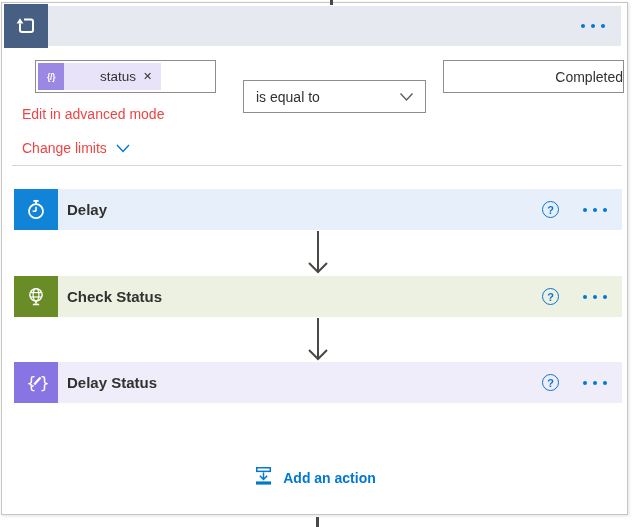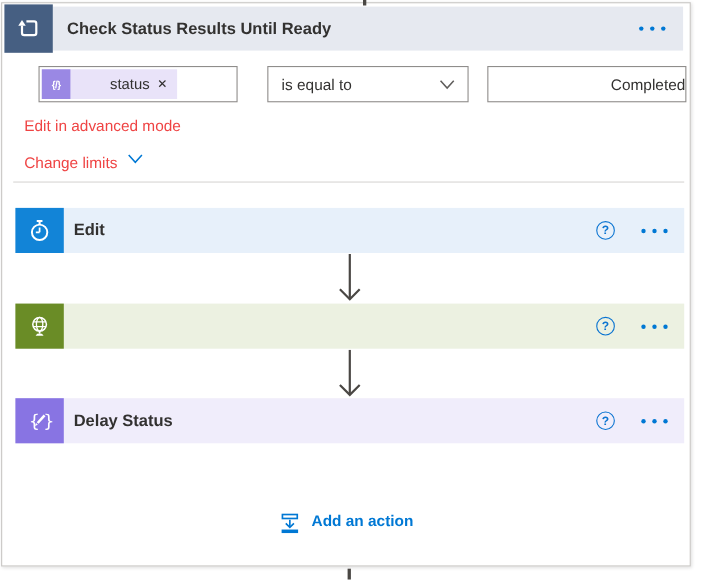--- a/index.html
+++ b/index.html
@@ -42,35 +42,35 @@
   .dots { display: flex; gap: 6px; }
   .dots i { width: 4px; height: 4px; border-radius: 50%; background: #0078d4; }
 
   
   .field {
     position: absolute; top: 57px; height: 33px;
     background: #fff; border: 1px solid #8f8d8b;
     display: flex; align-items: center; font-size: 14px;
   }
   .field-left  { left: 33px;  width: 181px; padding: 2px; }
-  .field-op    { left: 241px; width: 183px; justify-content: space-between; padding: 0 11px 0 12px; cursor: pointer; }
+  .field-op    { left: 241px; width: 183px; justify-content: space-between; padding: 0 11px 0 12px; cursor: pointer; margin-top: 20px; }
   .field-right { left: 441px; width: 181px; padding-left: 12px; justify-content: flex-end; }
   .token-chip { display: flex; align-items: center; height: 27px; background: #e9e3f9; }
   .token-icon {
     width: 26px; height: 27px; background: #9a88e4; color: #fff;
     display: flex; align-items: center; justify-content: center;
     font-size: 9px; font-weight: 700; letter-spacing: -0.5px;
   }
   .token-label { padding: 0 7px 0 10px; font-size: 13.5px; margin-left: 26px; }
   .token-remove { padding-right: 9px; font-size: 11px; cursor: pointer; }
 
   
   .link { position: absolute; left: 20px; color: #ef4444; font-size: 14px; cursor: pointer; }
   .link-advanced { top: 103px; }
-  .link-limits { top: 137px; display: flex; align-items: flex-start; gap: 9px; }
+  .link-limits { top: 137px; display: flex; align-items: center; gap: 9px; }
 
   .divider { position: absolute; left: 10px; top: 162px; width: 610px; border-top: 1px solid #d8d6d4; }
 
   
   .action-card {
     position: absolute; left: 12px; width: 608px; height: 41px;
     display: flex; align-items: center; cursor: pointer;
   }
   .card-delay { top: 186px; background: #e7f0fa; }
   .card-check { top: 273px; background: #ecf1e1; }
@@ -92,39 +92,38 @@
     cursor: pointer;
   }
 
   .flow-arrow { position: absolute; left: 301px; }
   .arrow-1 { top: 228px; }
   .arrow-2 { top: 315px; }
 
   
   .add-action {
     position: absolute; left: 0; width: 100%; top: 462px;
-    display: flex; justify-content: center; align-items: flex-start; gap: 9px;
+    display: flex; justify-content: center; align-items: flex-end; gap: 9px;
     color: #0078d4; font-size: 14px; font-weight: 600; cursor: pointer;
   }
 </style>
 </head>
 <body>
 
 <div class="flow-stub stub-top"></div>
 
 <div class="scope-card">
 
   <div class="loop-icon-box">
     <svg width="26" height="26" viewBox="0 0 26 26">
       <path d="M11 6.5 H18 a2 2 0 0 1 2 2 V17 a2 2 0 0 1 -2 2 H9 a2 2 0 0 1 -2 -2 V10.5" fill="none" stroke="#ffffff" stroke-width="2"></path>
       <path d="M3.6 10.5 L10.4 10.5 L7 5.2 Z" fill="#ffffff"></path>
     </svg>
   </div>
   <div class="loop-header">
-    <span class="loop-title">Check Status Results Until Ready</span>
     <span class="loop-menu">
       <span class="dots">
           <i></i>
           <i></i>
           <i></i>
         </span>
     </span>
   </div>
 
   <div class="field field-left">
@@ -157,21 +156,21 @@
   <div class="action-card card-delay">
     <span class="action-icon icon-delay">
       <svg width="26" height="26" viewBox="0 0 26 26">
         <circle cx="13" cy="14.2" r="7" fill="none" stroke="#fff" stroke-width="1.8"></circle>
         <line x1="13" y1="14.2" x2="13" y2="9.8" stroke="#fff" stroke-width="1.6"></line>
         <line x1="13" y1="14.2" x2="9.6" y2="14.2" stroke="#fff" stroke-width="1.6"></line>
         <line x1="10.4" y1="3.9" x2="15.6" y2="3.9" stroke="#fff" stroke-width="1.9"></line>
         <line x1="13" y1="4.2" x2="13" y2="7.2" stroke="#fff" stroke-width="1.9"></line>
       </svg>
     </span>
-    <span class="action-title">Edit</span>
+    <span class="action-title">Delay</span>
     <span class="action-right">
       <span class="help-badge">?</span>
       <span>
           <span class="dots">
             <i></i>
             <i></i>
             <i></i>
           </span>
         </span>
     </span>
@@ -186,20 +185,21 @@
     <span class="action-icon icon-check">
       <svg width="26" height="26" viewBox="0 0 26 26">
         <circle cx="13" cy="10.8" r="6.2" fill="none" stroke="#fff" stroke-width="1.4"></circle>
         <ellipse cx="13" cy="10.8" rx="2.9" ry="6.2" fill="none" stroke="#fff" stroke-width="1.2"></ellipse>
         <line x1="7.2" y1="8.6" x2="18.8" y2="8.6" stroke="#fff" stroke-width="1.2"></line>
         <line x1="7.2" y1="13" x2="18.8" y2="13" stroke="#fff" stroke-width="1.2"></line>
         <line x1="13" y1="17" x2="13" y2="19.4" stroke="#fff" stroke-width="1.6"></line>
         <path d="M9.4 21.2 L16.6 21.2 L15.2 19.4 L10.8 19.4 Z" fill="#fff"></path>
       </svg>
     </span>
+    <span class="action-title">Check Status</span>
     <span class="action-right">
       <span class="help-badge">?</span>
       <span>
           <span class="dots">
             <i></i>
             <i></i>
             <i></i>
           </span>
         </span>
     </span>

